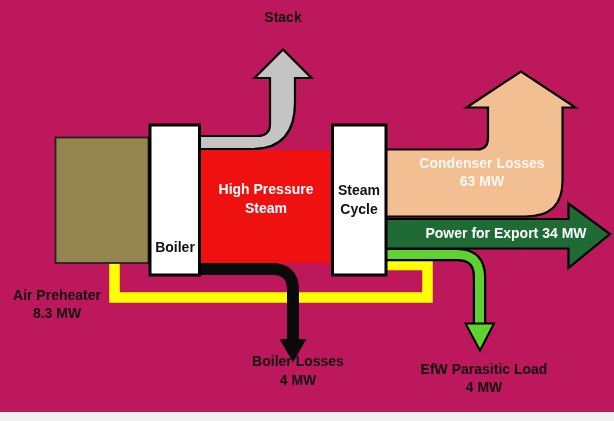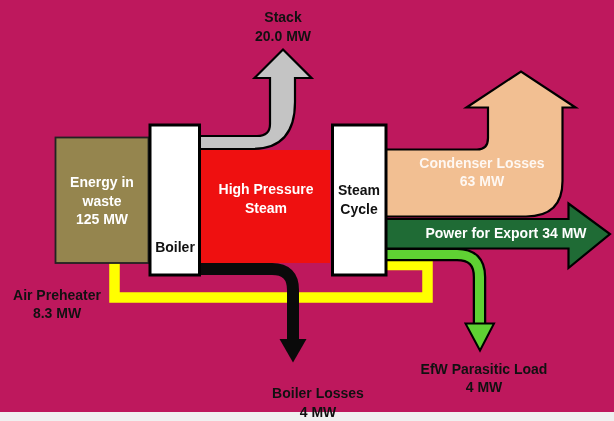--- a/index.html
+++ b/index.html
@@ -62,28 +62,22 @@
 
     <rect x="55.5" y="137.5" width="93" height="125.5" stroke="#222222" stroke-width="1.8" fill="#95854e"></rect>
 
     <rect x="150" y="125" width="49.5" height="150" stroke="#000000" stroke-width="3" fill="#ffffff"></rect>
 
     <rect x="332.5" y="125" width="53.5" height="150" stroke="#000000" stroke-width="3" fill="#ffffff"></rect>
   </svg>
 
   <div class="lbl lh19" style="left:283px; top:8px;">
     <span>Stack</span>
-    <span>20.0 MW</span>
   </div>
 
-  <div class="lbl lbl-white" style="left:102px; top:173px;">
-    <span>Energy in</span>
-    <span>waste</span>
-    <span>125 MW</span>
-  </div>
 
   <div class="lbl lh18" style="left:175px; top:190px;margin-top:48px;">
     <span>Boiler</span>
   </div>
 
   <div class="lbl lbl-white" style="left:266px; top:180px;">
     <span>High Pressure</span>
     <span>Steam</span>
   </div>
 
@@ -99,21 +93,21 @@
 
   <div class="lbl lbl-white lh18" style="left:488px; top:224px;padding-left:36px;">
     <span>Power for Export 34 MW</span>
   </div>
 
   <div class="lbl lh18" style="left:57px; top:286px;">
     <span>Air Preheater</span>
     <span>8.3 MW</span>
   </div>
 
-  <div class="lbl lh19" style="left:298px; top:384px;margin-left:20px;">
+  <div class="lbl lh19" style="left:298px; top:352px;">
     <span>Boiler Losses</span>
     <span>4 MW</span>
   </div>
 
   <div class="lbl lh18" style="left:484px; top:360px;">
     <span>EfW Parasitic Load</span>
     <span>4 MW</span>
   </div>
 
   <div class="bottom-strip"></div>

